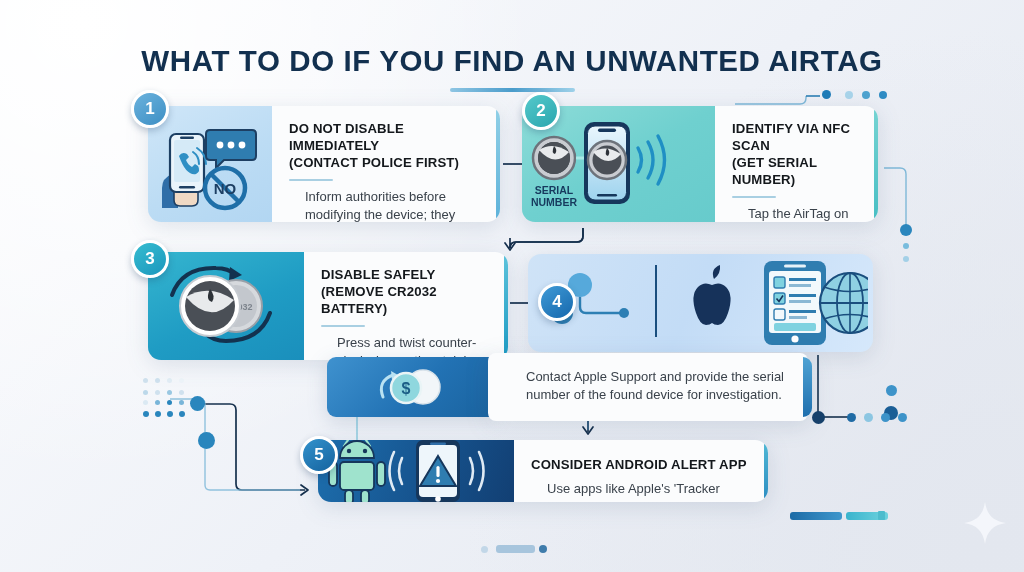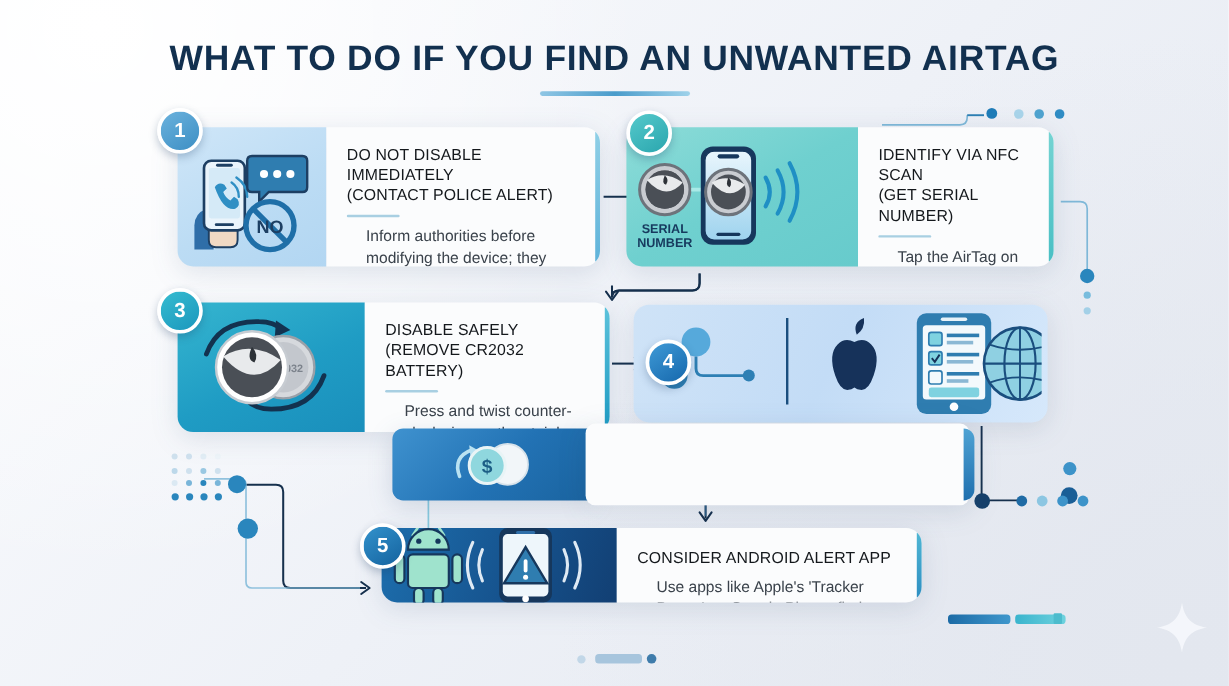--- a/index.html
+++ b/index.html
@@ -17,21 +17,21 @@
     height: 572px;
     background:
       radial-gradient(circle at 8% 4%, #ffffff 0%, rgba(255,255,255,0) 42%),
       radial-gradient(circle at 96% 96%, #e3e7ef 0%, rgba(227,231,239,0) 46%),
       linear-gradient(135deg, #fbfcfe 0%, #eef1f7 52%, #e4e8f0 100%);
   }
 
   
   #title-block {
     position: absolute;
-    top: 32px; left: 0; width: 1024px;
+    top: 44px; left: 0; width: 1024px;
     text-align: center;
   }
   #title-text {
     font-size: 29.5px;
     font-weight: 700;
     letter-spacing: 0.6px;
     color: #12304f;
     white-space: nowrap;
   }
   #title-underline {
@@ -61,21 +61,21 @@
   .text-pane {
     position: relative;
     background: #fbfcfd;
     border-radius: 0 13px 13px 0;
     padding: 15px 17px 13px 17px;
     flex: 1;
     overflow: hidden;
   }
   .card-title {
     font-size: 13.2px;
-    font-weight: 400;
+    font-weight: 700;
     color: #14181c;
     line-height: 1.28;
     letter-spacing: 0.15px;
   }
   .rule {
     width: 44px; height: 2px;
     background: #a8cfe2;
     margin: 7px 0 7px 0;
     border-radius: 1px;
   }
@@ -299,21 +299,21 @@
         <circle cx="94" cy="29" r="3.4" fill="#ffffff"></circle>
 
         <circle cx="77" cy="72" r="20" fill="none" stroke="#1f6fa8" stroke-width="4.5"></circle>
         <line x1="63" y1="58" x2="91" y2="86" stroke="#1f6fa8" stroke-width="4.5"></line>
         <text x="77" y="78" font-family="Liberation Sans, sans-serif" font-size="15" font-weight="700" fill="#1d3f63" text-anchor="middle">NO</text>
       </svg>
     </div>
     <div class="text-pane">
       <div class="card-title">
         <div>DO NOT DISABLE IMMEDIATELY</div>
-        <div>(CONTACT POLICE ALERT)</div>
+        <div>(CONTACT POLICE FIRST)</div>
       </div>
       <div class="rule"></div>
       <div class="card-desc">Inform authorities before modifying the device; they may collect evidence.</div>
       <div class="edge" style="background:linear-gradient(180deg,#8fcfe6,#5fb3da);"></div>
     </div>
   </div>
 
   <div class="badge" id="badge-2">2</div>
   <div class="card" id="card-2">
     <div class="icon-pane">
@@ -439,20 +439,21 @@
       <line x1="292" y1="48" x2="352" y2="48" stroke="#1a4e7e" stroke-width="1.8"></line>
       <path d="M296 32 q26 9 52 0" fill="none" stroke="#1a4e7e" stroke-width="1.6"></path>
       <path d="M296 64 q26 -9 52 0" fill="none" stroke="#1a4e7e" stroke-width="1.6"></path>
       <line x1="322" y1="18" x2="322" y2="78" stroke="#1a4e7e" stroke-width="1.6"></line>
     </svg>
   </div>
 
   <div class="badge" id="badge-4">4</div>
 
   <div id="card-4-text">
+    <div class="card-desc" style="margin-top:5px;">Contact Apple Support and provide the serial number of the found device for investigation.</div>
     <div class="edge" style="background:linear-gradient(180deg,#4fa3d4,#1f6fae);right:-4px;"></div>
   </div>
 
   <div class="badge" id="badge-5">5</div>
   <div class="card" id="card-5">
     <div class="icon-pane">
       <svg width="186" height="70" viewBox="0 0 186 70">
 
         <path d="M26 10 L30 4" stroke="#9fe3cd" stroke-width="2.2" stroke-linecap="round"></path>
         <path d="M52 10 L48 4" stroke="#9fe3cd" stroke-width="2.2" stroke-linecap="round"></path>

